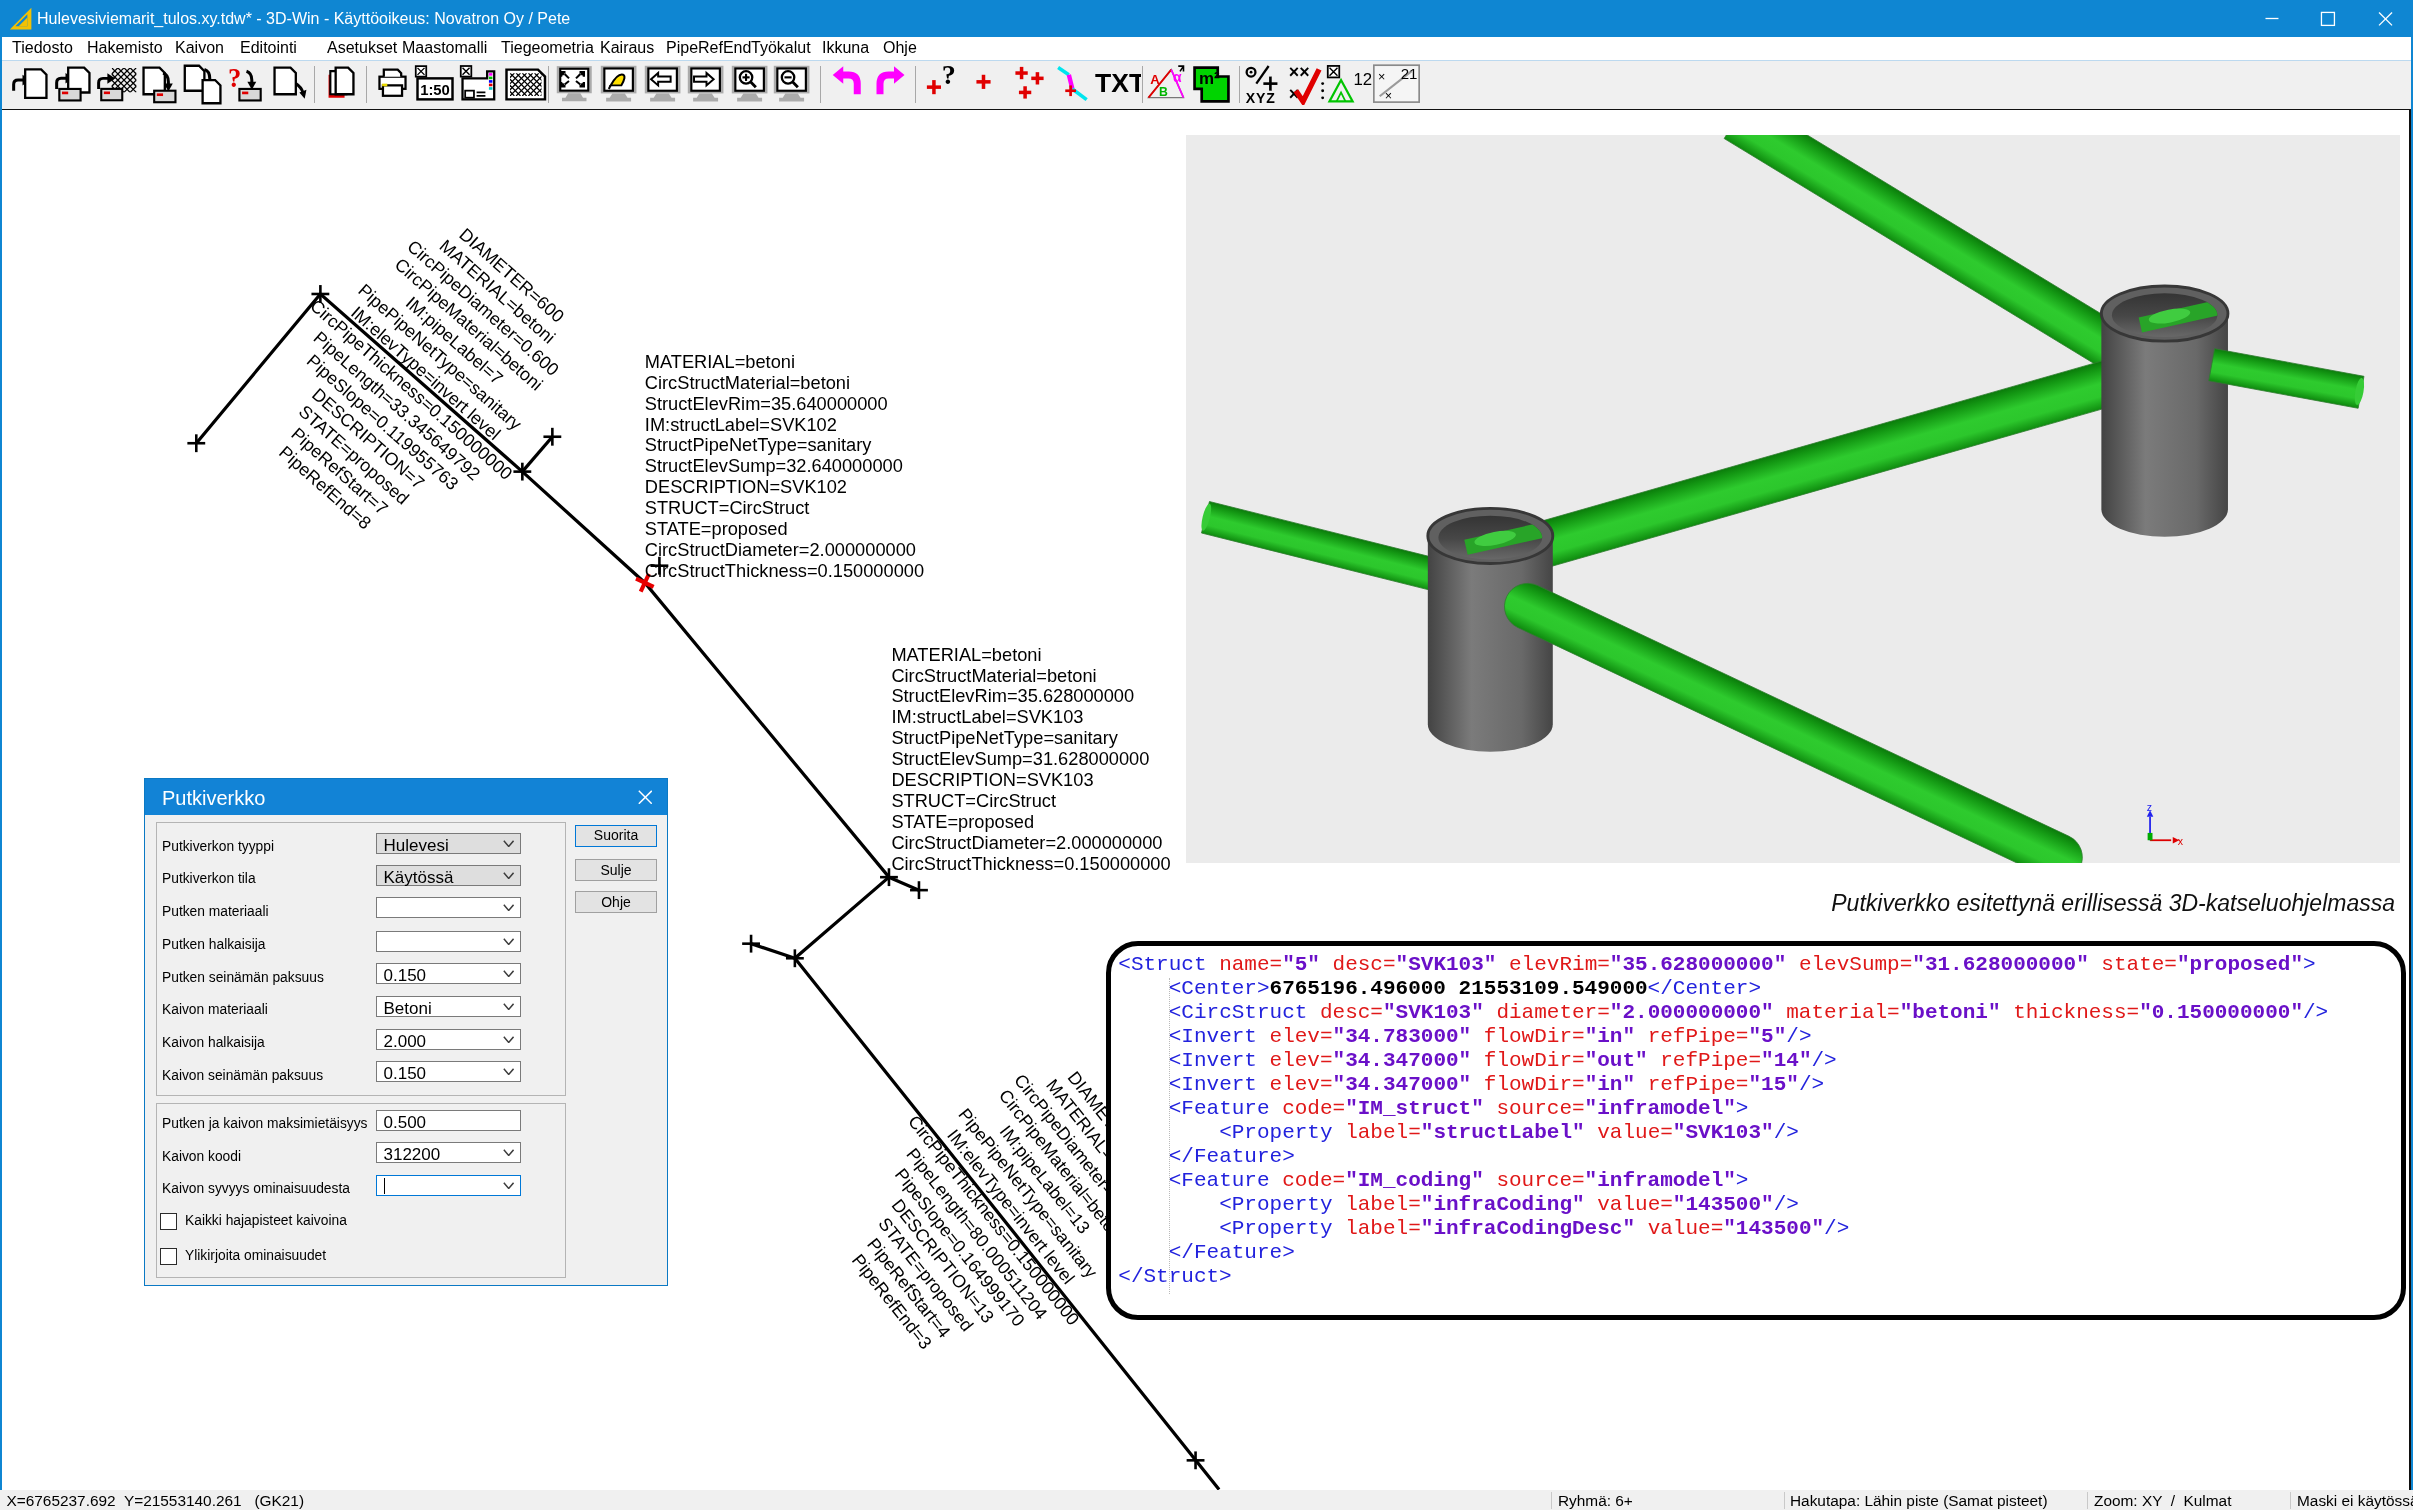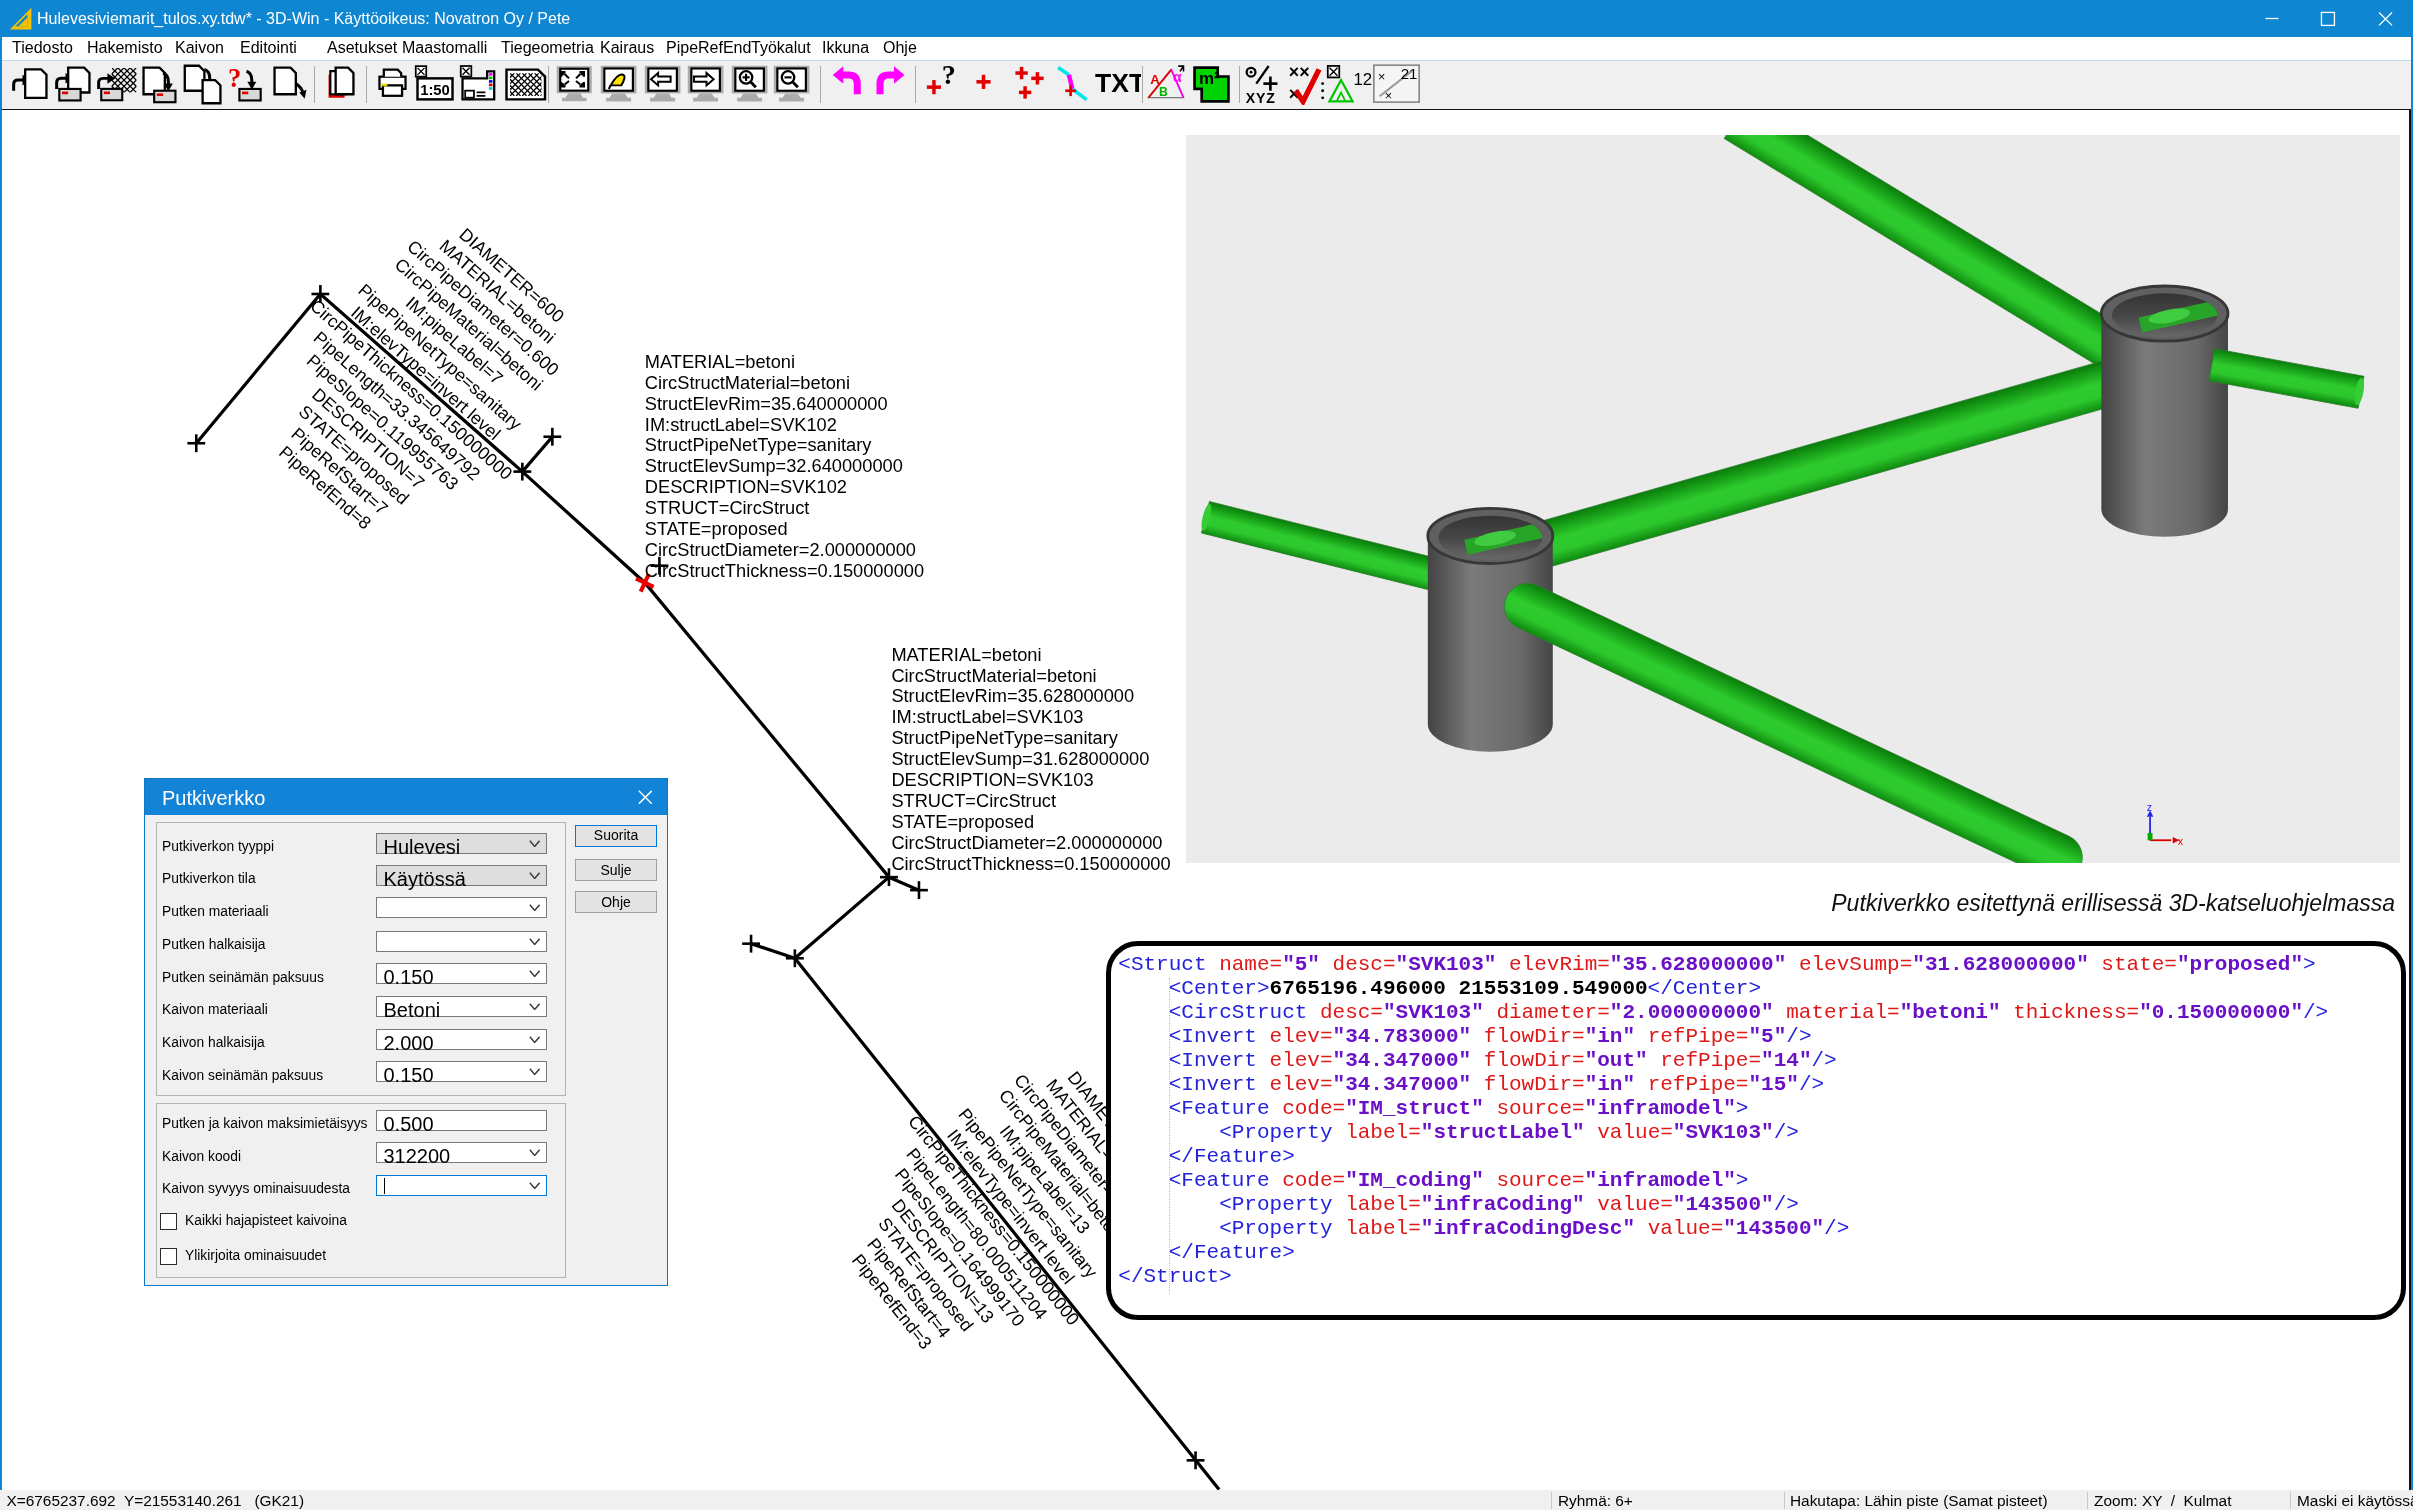--- a/index.html
+++ b/index.html
@@ -20,21 +20,21 @@
 #xmlbox .b{color:#2222dd}
 #xmlbox .r{color:#e01818}
 #xmlbox .p{color:#6a10c8;font-weight:bold}
 #xmlbox .k{color:#000;font-weight:bold}
 #xmlguide{position:absolute;left:58px;top:32px;width:0.8px;height:316px;border-left:0.8px dotted #b9b9b9}
 #dialog{left:144px;top:778px;width:524px;height:508px;background:#f0f0f0;border:0.8px solid #0b79c4}
 #dlg-title{position:absolute;left:0;top:0;width:100%;height:36px;background:#1283d6}
 #dlg-title span{position:absolute;left:17px;top:8px;font-size:20px;color:#fff}
 .grp{position:absolute;border:0.8px solid #b4b4b4}
 .dlabel{position:absolute;font-size:13.8px;color:#000;white-space:nowrap}
-.combo{position:absolute;width:171px;height:21px;background:#fff;border:0.8px solid #7a7a7a;font-size:20px;color:#000}
+.combo{position:absolute;width:145px;height:21px;background:#fff;border:0.8px solid #7a7a7a;font-size:17px;color:#000}
 .combo .val{position:absolute;left:6.5px;top:2.4px}
 .combo svg{position:absolute;right:5.7px;top:5.7px}
 .combo.gray{background:#dedede}
 .btn{position:absolute;width:82px;height:22px;background:#e3e3e3;border:0.8px solid #a0a0a0;
  font-size:14px;color:#000;text-align:center;line-height:20px}
 .btn.def{border:1.6px solid #0078d7;line-height:18px}
 .cb{position:absolute;width:17px;height:17px;background:#fff;border:1.2px solid #2b2b2b}
 #statusbar{left:0;top:1490px;width:2413px;height:20px;background:#f0f0f0;font-size:15.4px;color:#000}
 #statusbar .st{position:absolute;top:1.6px;white-space:pre}
 #statusbar .sd{position:absolute;top:1.6px;width:0.8px;height:17px;background:#c9c9c9}

